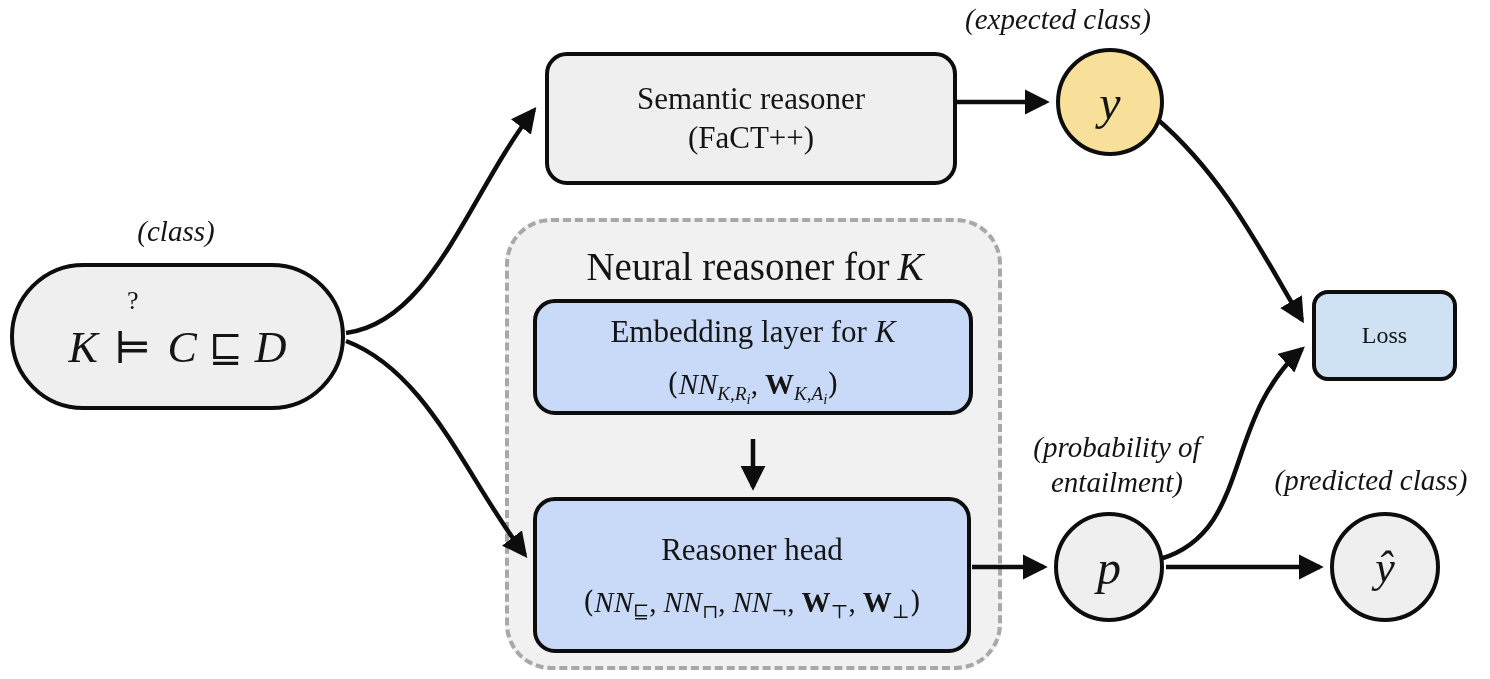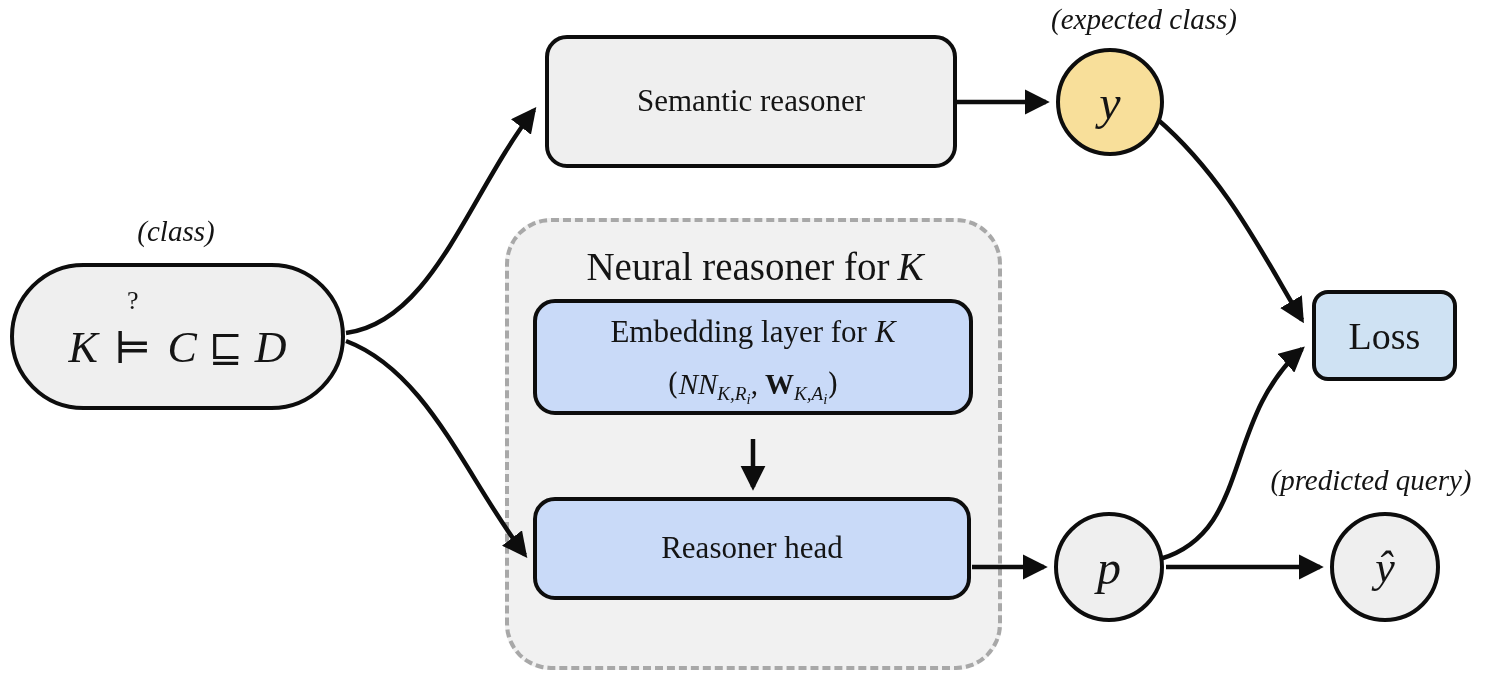--- a/index.html
+++ b/index.html
@@ -85,52 +85,60 @@
       <span class="entail-wrap">
         <span class="qmark">?</span>
         <span class="sym">⊨</span>
       </span>
       <span class="mi">C</span>
       <span class="sym" style="font-size:40px;">⊑</span>
       <span class="mi">D</span>
     </div>
   </div>
 
-  <div class="box rounded" style="left:545px;top:35px;width:412px;height:133px;">
+  <div class="box rounded" style="left:545px;top:52px;width:412px;height:133px;">
     <div class="title-line">Semantic reasoner</div>
+    <div class="title-line">(FaCT++)</div>
   </div>
 
-  <div class="lbl" style="left:1144px;top:2px;">(expected class)</div>
+  <div class="lbl" style="left:1058px;top:2px;">(expected class)</div>
   <div class="circle yellow" style="left:1056px;top:48px;width:108px;height:108px;">
     <span class="node-math" style="font-size:48px;">y</span>
   </div>
 
   <div class="nr-title" style="left:755px;top:244px;">
     <span>Neural reasoner for</span><span class="cal">K</span>
   </div>
 
   <div class="box rounded blue" style="left:533px;top:299px;width:440px;height:116px;">
     <div class="title-line">
       <span>Embedding layer for</span><span class="cal">K</span>
     </div>
     <div class="formula">
       <span class="sym">(</span><span>NN</span><sub><span>K,R</span><span class="ssub">i</span></sub><span class="comma">,</span><span class="bw">W</span><sub><span>K,A</span><span class="ssub">i</span></sub><span class="sym">)</span>
     </div>
   </div>
 
-  <div class="box rounded blue" style="left:533px;top:497px;width:438px;height:103px;">
+  <div class="box rounded blue" style="left:533px;top:497px;width:438px;height:156px;">
     <div class="title-line">Reasoner head</div>
+    <div class="formula">
+      <span class="sym">(</span><span>NN</span><sub class="sym">⊑</sub><span class="comma">,</span><span>NN</span><sub class="sym">⊓</sub><span class="comma">,</span><span>NN</span><sub class="sym">¬</sub><span class="comma">,</span><span class="bw">W</span><sub class="sym">⊤</sub><span class="comma">,</span><span class="bw">W</span><sub class="sym">⊥</sub><span class="sym">)</span>
+    </div>
   </div>
 
+  <div class="lbl" style="left:1117px;top:430px;">
+    <div>(probability of</div>
+    <div>entailment)</div>
+  </div>
   <div class="circle graynode" style="left:1054px;top:512px;width:110px;height:110px;">
     <span class="node-math" style="font-size:48px;">p</span>
   </div>
 
-  <div class="lbl" style="left:1371px;top:463px;">(predicted query)</div>
+  <div class="lbl" style="left:1371px;top:463px;">(predicted class)</div>
   <div class="circle graynode" style="left:1330px;top:512px;width:110px;height:110px;">
     <span class="node-math" style="font-size:44px;">ŷ</span>
   </div>
 
   <div class="box lossblue" style="left:1312px;top:290px;width:145px;height:91px;">
-    <span style="font-size:38px;">Loss</span>
+    <span style="font-size:24px;">Loss</span>
   </div>
 
 </div>
 
 </body></html>

